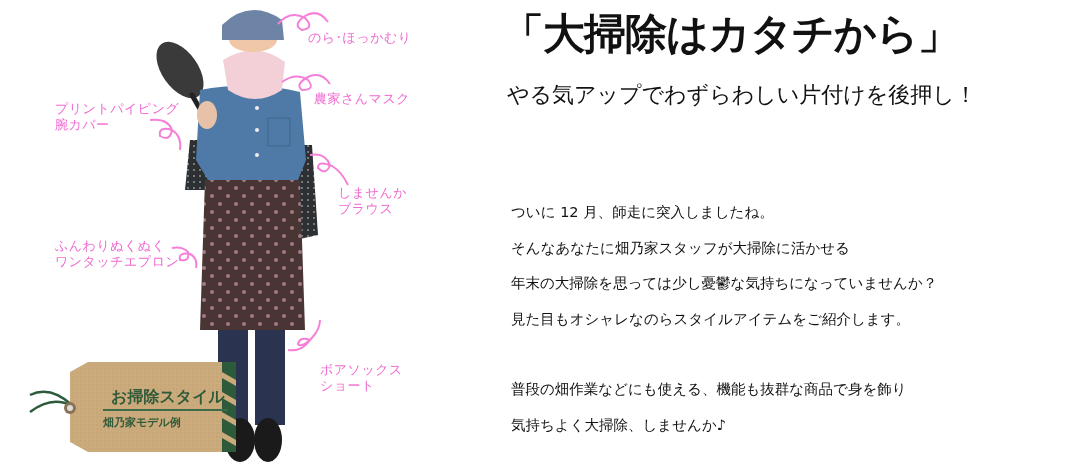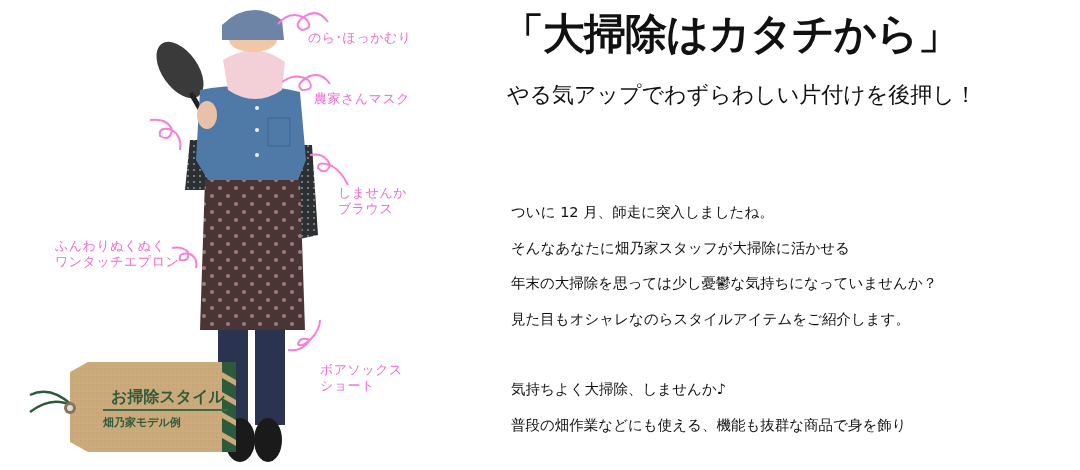--- a/index.html
+++ b/index.html
@@ -92,20 +92,24 @@
       <path d="M320 320 Q320 330 310 340 Q300 348 298 344 Q300 336 310 340 Q302 352 288 350"></path>
     </g>
   </svg>
 
   <div class="label" style="left:308px;top:30px">
     <span>のら･ほっかむり</span>
   </div>
   <div class="label" style="left:314px;top:91px">
     <span>農家さんマスク</span>
   </div>
+  <div class="label" style="left:55px;top:101px">
+    <span>プリントパイピング</span>
+    <span>腕カバー</span>
+  </div>
   <div class="label" style="left:338px;top:185px">
     <span>しませんか</span>
     <span>ブラウス</span>
   </div>
   <div class="label" style="left:55px;top:238px">
     <span>ふんわりぬくぬく</span>
     <span>ワンタッチエプロン</span>
   </div>
   <div class="label" style="left:320px;top:362px">
     <span>ボアソックス</span>
@@ -121,15 +125,15 @@
 
 <h1 class="heading" style="margin:0">「大掃除はカタチから」</h1>
 <div class="subheading">やる気アップでわずらわしい片付けを後押し！</div>
 
 <div class="body">
   <p>ついに 12 月、師走に突入しましたね。</p>
   <p>そんなあなたに畑乃家スタッフが大掃除に活かせる</p>
   <p>年末の大掃除を思っては少し憂鬱な気持ちになっていませんか？</p>
   <p>見た目もオシャレなのらスタイルアイテムをご紹介します。</p>
   <div class="gap"></div>
+  <p>普段の畑作業などにも使える、機能も抜群な商品で身を飾り</p>
   <p>気持ちよく大掃除、しませんか♪</p>
-  <p>普段の畑作業などにも使える、機能も抜群な商品で身を飾り</p>
 </div>
 
 </body></html>

